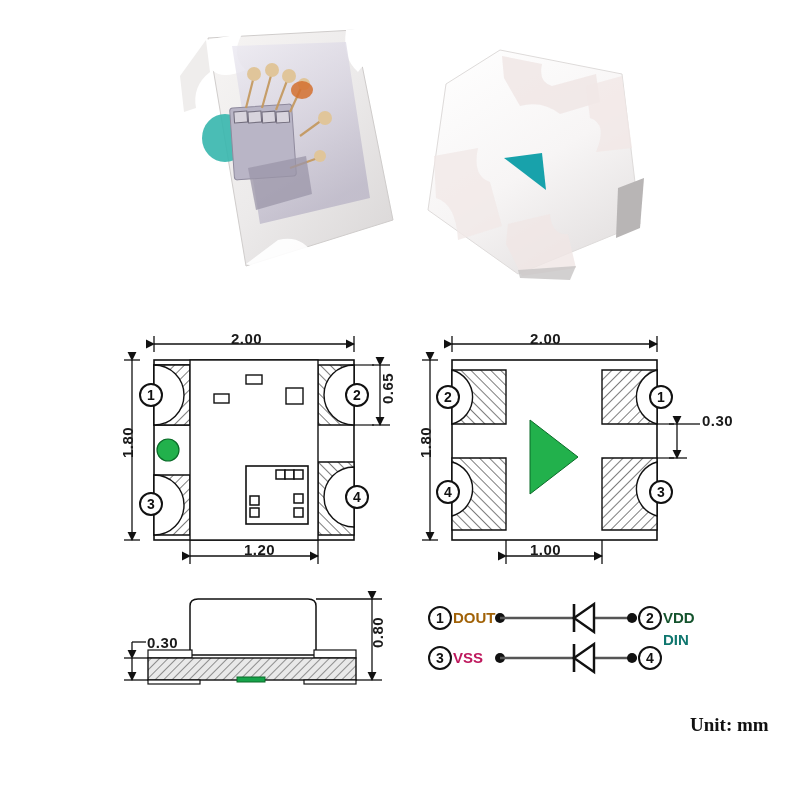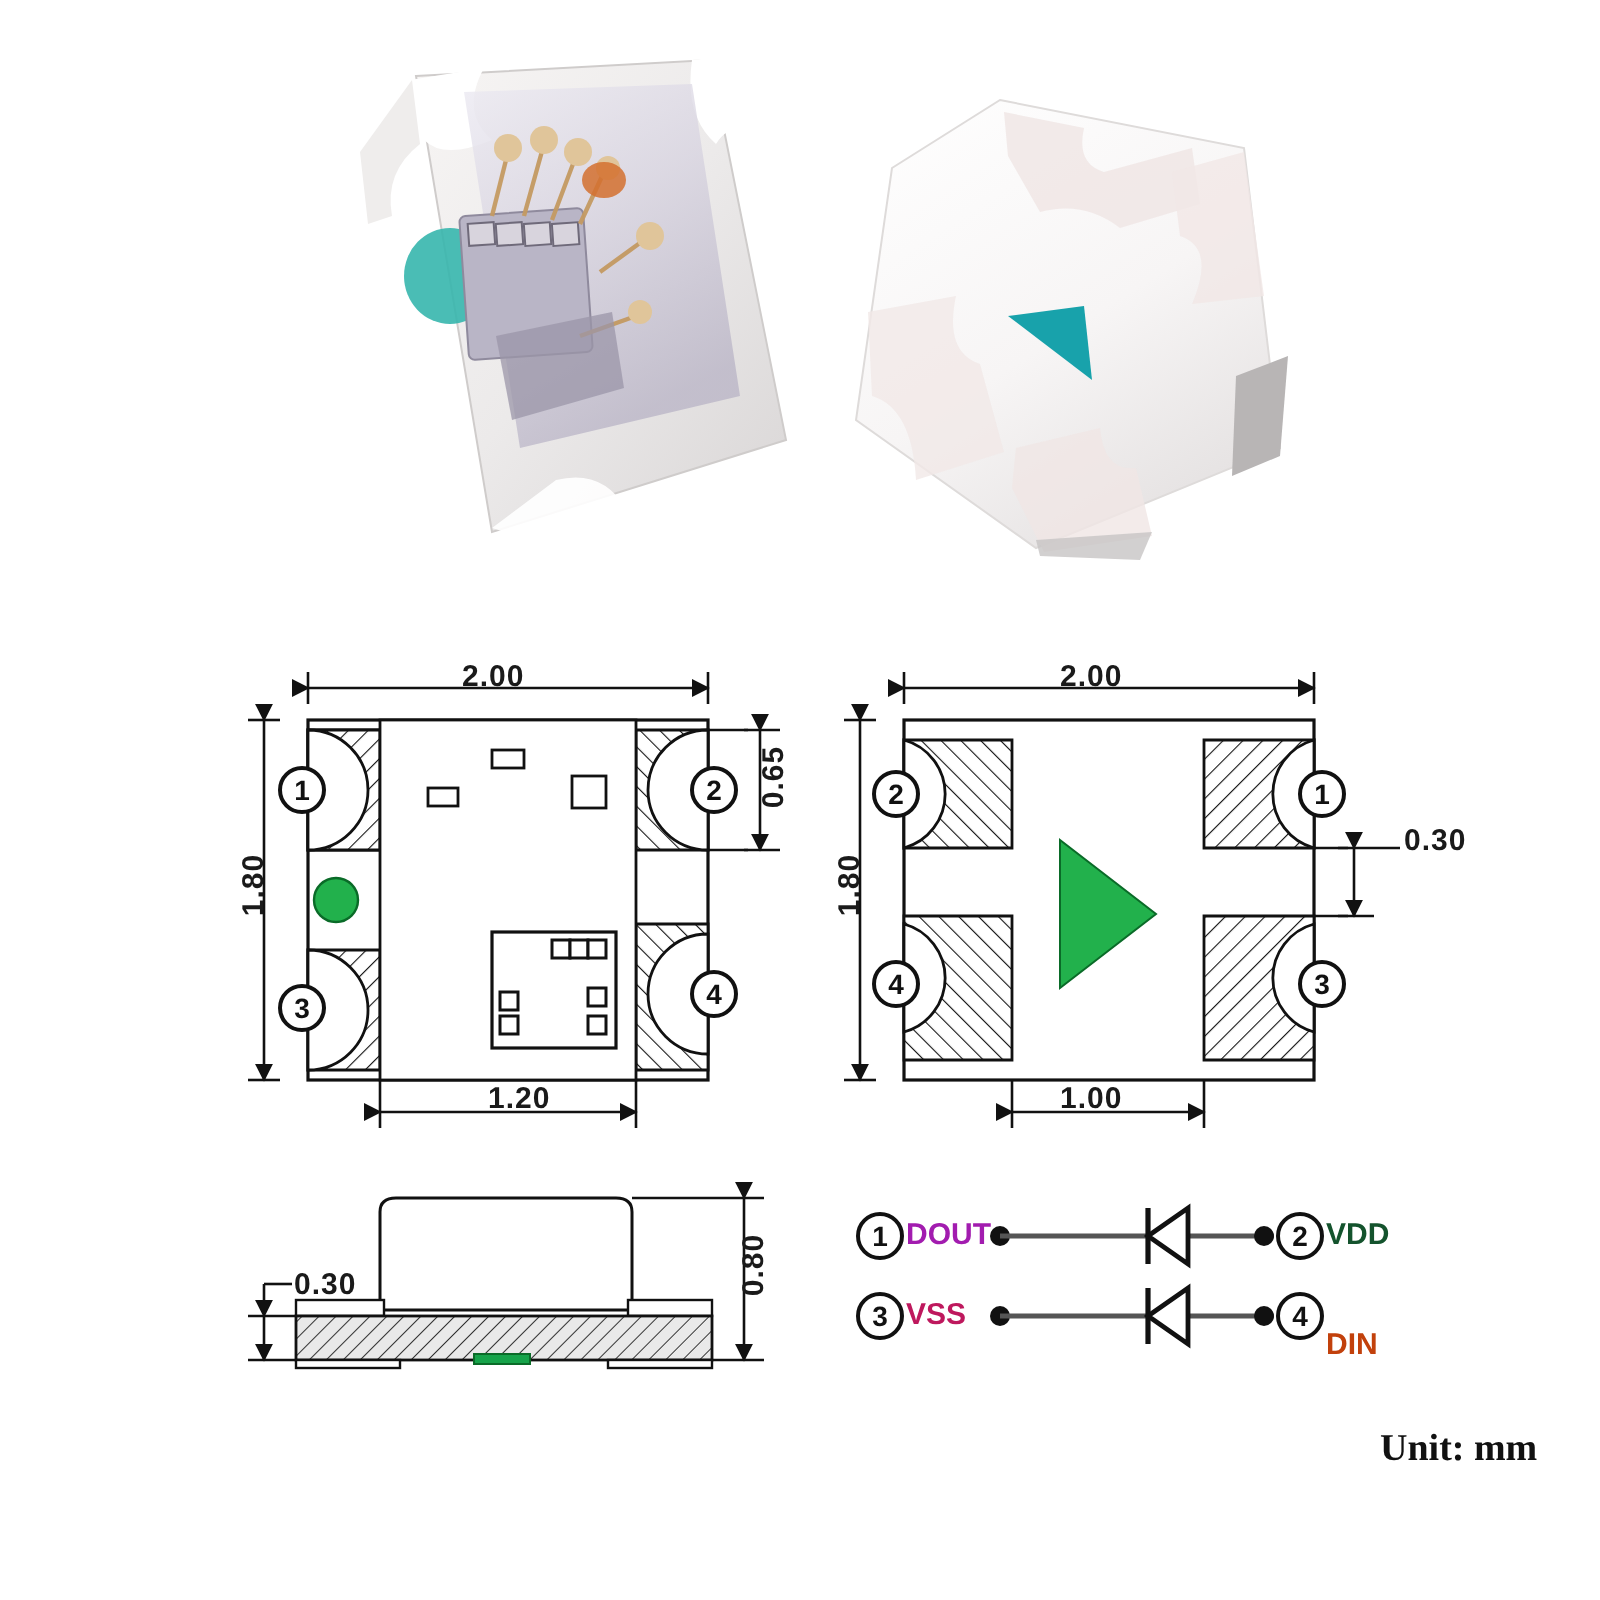--- a/index.html
+++ b/index.html
@@ -297,19 +297,19 @@
     <text x="18" y="67" text-anchor="middle" class="circnum">3</text>
     <circle cx="78" cy="62" r="5" fill="#111"></circle>
     <line x1="78" y1="62" x2="215" y2="62" stroke="#555" stroke-width="2.4"></line>
     <path d="M152 48 L152 76" stroke="#111" stroke-width="2.6"></path>
     <path d="M152 62 L172 48 L172 76 Z" fill="#ffffff" stroke="#111" stroke-width="2.4"></path>
     <circle cx="210" cy="62" r="5" fill="#111"></circle>
     <circle cx="228" cy="62" r="11" fill="#ffffff" stroke="#111" stroke-width="2"></circle>
     <text x="228" y="67" text-anchor="middle" class="circnum">4</text>
   </svg>
 
-  <div class="pin abs" style="left:31px;top:13px;color:#a21caf;">DOUT</div>
+  <div class="pin abs" style="left:31px;top:13px;color:#a16207;">DOUT</div>
   <div class="pin abs" style="left:241px;top:13px;color:#14532d;">VDD</div>
   <div class="pin abs" style="left:31px;top:53px;color:#be185d;">VSS</div>
-  <div class="pin abs" style="left:241px;top:68px;color:#c2410c;">DIN</div>
+  <div class="pin abs" style="left:241px;top:35px;color:#0f766e;">DIN</div>
 </div>
 
 <div class="unit abs" style="left:690px;top:714px;">Unit: mm</div>
 
 </body></html>

